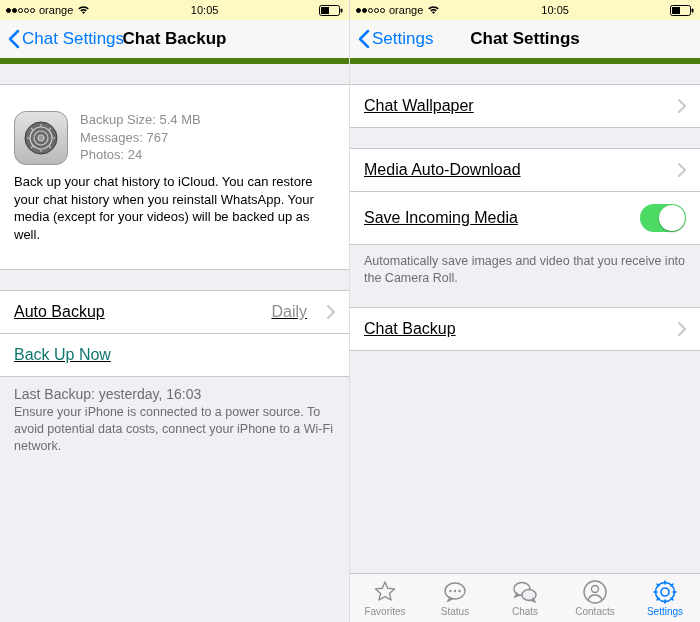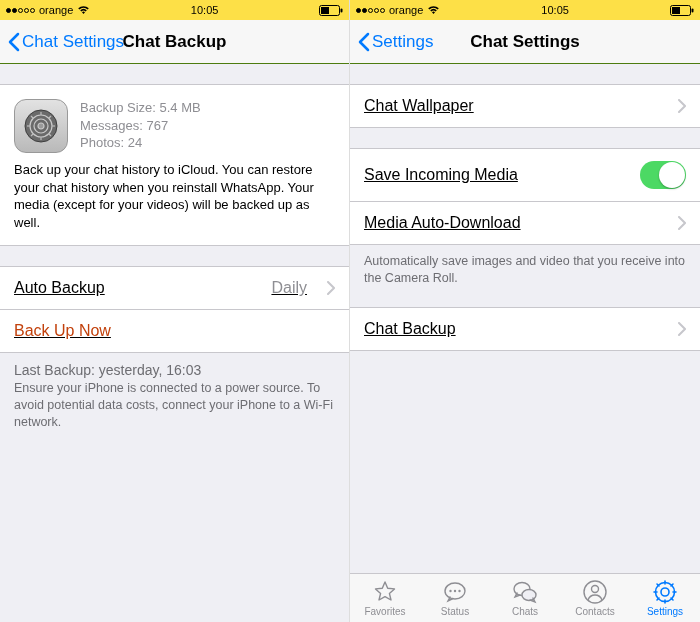--- a/index.html
+++ b/index.html
@@ -1,47 +1,47 @@
 <!DOCTYPE html>
 <html><head>
 <meta charset="utf-8">
 <style>
   * { box-sizing: border-box; margin: 0; padding: 0; font-family: -apple-system, "Helvetica Neue", Helvetica, Arial, sans-serif; }
   body { background: #fff; width: 700px; height: 622px; overflow: hidden; display: flex; }
   .screen { width: 350px; height: 622px; background: #efeff4; position: relative; display: flex; flex-direction: column; }
   .screen.left { border-right: 1px solid #ddd; }
 
-  .status-bar { height: 20px; background: #fde047; display: flex; align-items: center; justify-content: space-between; padding: 0 6px; font-size: 11px; font-weight: 500; color: #000; }
+  .status-bar { height: 20px; background: #fef9c3; display: flex; align-items: center; justify-content: space-between; padding: 0 6px; font-size: 11px; font-weight: 500; color: #000; }
   .status-left { display: flex; align-items: center; gap: 4px; }
   .dots { display: flex; gap: 1px; align-items: center; }
   .dot { width: 5px; height: 5px; border-radius: 50%; border: 0.8px solid #000; }
   .dot.filled { background: #000; }
   .wifi-icon svg, .battery-icon svg { display: block; }
   .status-right { display: flex; align-items: center; gap: 4px; }
 
-  .nav-bar { height: 44px; background: #f7f7f7; border-bottom: 1px solid #4d7c0f; display: flex; align-items: center; position: relative; padding: 0 8px; }
+  .nav-bar { height: 44px; background: #f7f7f7; border-bottom: 6px solid #4d7c0f; display: flex; align-items: center; position: relative; padding: 0 8px; }
   .back-arrow svg { display: block; }
   .nav-back { display: flex; align-items: center; color: #007aff; font-size: 17px; gap: 2px; cursor: pointer; }
   .nav-title { position: absolute; left: 50%; transform: translateX(-50%); font-size: 17px; font-weight: 600; color: #000; }
 
   .content { flex: 1; overflow: hidden; }
 
   .section-gap { height: 20px; }
   .section-gap.small { height: 14px; }
 
-  .info-row { background: #fff; border-top: 1px solid #c8c7cc; border-bottom: 1px solid #c8c7cc; padding: 14px 14px; }
+  .info-row { background: #fff; border-top: 1px solid #c8c7cc; border-bottom: 1px solid #c8c7cc; padding: 26px 14px; }
   .info-top { display: flex; gap: 12px; margin-bottom: 8px; }
   .gear-appicon { width: 54px; height: 54px; border-radius: 12px; background: linear-gradient(#e2e2e2,#b9b9b9); display:flex; align-items:center; justify-content:center; border:1px solid #999; }
   .info-meta { color: #8e8e93; font-size: 13px; line-height: 1.35; }
   .info-desc { color: #000; font-size: 13px; line-height: 1.35; }
 
   .cell { background: #fff; border-top: 1px solid #c8c7cc; border-bottom: 1px solid #c8c7cc; padding: 12px 14px; display: flex; align-items: center; justify-content: space-between; font-size: 16px; color: #000; text-decoration: underline; }
   .cell + .cell { border-top: none; }
   .cell .cell-right { display: flex; align-items: center; color: #8e8e93; gap: 20px; }
-  .cell .cell-label-link { color: #c2410c; text-align: right; }
+  .cell .cell-label-link { color: #0f766e; text-align: right; }
   .chevron svg { display: block; }
 
   .footer-text { padding: 8px 14px 6px; color: #6d6d72; font-size: 12.5px; line-height: 1.35; }
   .footer-title { color: #6d6d72; font-size: 14px; font-weight:500; }
 
   .toggle { width: 46px; height: 28px; border-radius: 14px; background: #4cd964; position: relative; }
   .toggle .knob { width: 26px; height: 26px; background: #fff; border-radius: 50%; position: absolute; top: 1px; right: 1px; box-shadow: 0 1px 2px rgba(0,0,0,.3); }
 
   .tab-bar { height: 49px; background: #f7f7f7; border-top: 1px solid #c8c7cc; display: flex; justify-content: space-around; align-items: center; }
   .tab { display: flex; flex-direction: column; align-items: center; gap: 1px; color: #8e8e93; font-size: 10px; width: 20%; }
@@ -206,37 +206,37 @@
                 <polyline points="1,1 7,7 1,13" fill="none" stroke="#c7c7cc" stroke-width="2" stroke-linecap="round"></polyline>
               </svg>
           </span>
         </span>
       </div>
     </div>
 
     <div class="section-gap"></div>
     <div class="group">
       <div class="cell">
-        <span>Save Incoming Media</span>
-        <span class="cell-right">
-          <span class="toggle">
-              <span class="knob"></span>
-            </span>
-        </span>
-      </div>
-      <div class="cell">
         <span>Media Auto-Download</span>
         <span class="cell-right">
           <span class="chevron">
             <svg width="8" height="14" viewBox="0 0 8 14">
                 <polyline points="1,1 7,7 1,13" fill="none" stroke="#c7c7cc" stroke-width="2" stroke-linecap="round"></polyline>
               </svg>
           </span>
         </span>
       </div>
+      <div class="cell">
+        <span>Save Incoming Media</span>
+        <span class="cell-right">
+          <span class="toggle">
+              <span class="knob"></span>
+            </span>
+        </span>
+      </div>
     </div>
     <div class="footer-text">Automatically save images and video that you receive into the Camera Roll.</div>
 
     <div class="section-gap small"></div>
     <div class="group">
       <div class="cell">
         <span>Chat Backup</span>
         <span class="cell-right">
           <span class="chevron">
             <svg width="8" height="14" viewBox="0 0 8 14">

